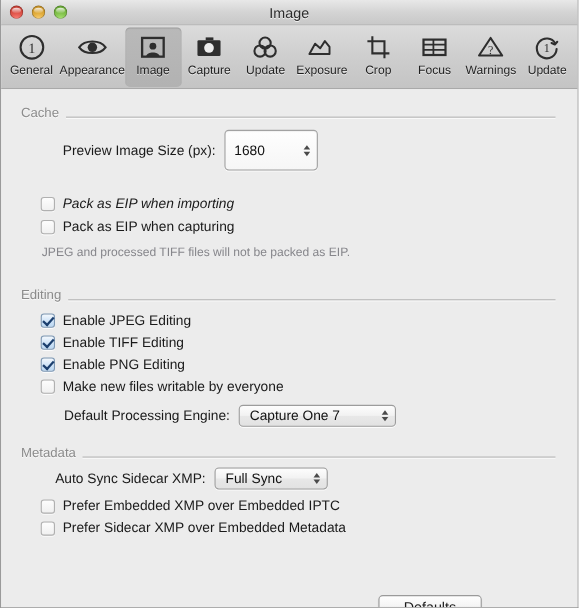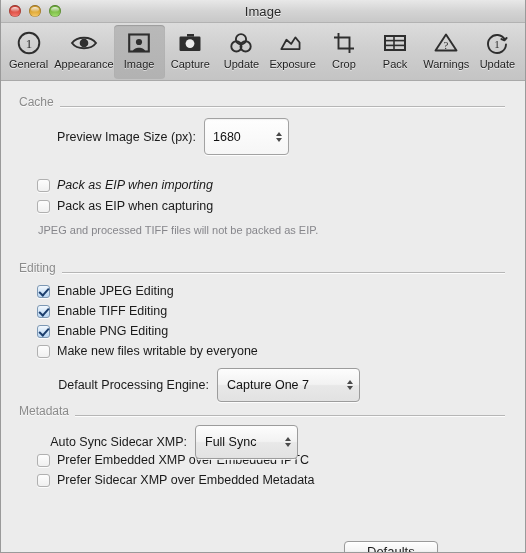--- a/index.html
+++ b/index.html
@@ -230,21 +230,21 @@
     border-left: 3.5px solid transparent;
     border-right: 3.5px solid transparent;
   }
   .arrows .up   { border-bottom: 4px solid #4a4a4a; }
   .arrows .down { border-top: 4px solid #4a4a4a; }
 
   
   .popup {
     display: inline-flex;
     align-items: center;
-    height: 34px;
+    height: 20px;
     box-sizing: border-box;
     background: linear-gradient(to bottom, #fdfdfd 0%, #f2f2f2 48%, #e8e8e8 52%, #e2e2e2 100%);
     border: 1px solid #9c9c9c;
     border-radius: 4px;
     box-shadow: 0 1px 0 rgba(255,255,255,0.85);
     padding: 0 6px 0 9px;
     cursor: default;
   }
   .popup .pv {
     font-size: 12.5px;
@@ -361,21 +361,21 @@
 
     <div class="tb-item">
       <div class="tb-icon">
         <svg width="28" height="26" viewBox="0 0 28 26">
           <rect x="4" y="6" width="20" height="14" fill="none" stroke="#2e2e2e" stroke-width="2"></rect>
           <line x1="4" y1="10.6" x2="24" y2="10.6" stroke="#2e2e2e" stroke-width="1.6"></line>
           <line x1="4" y1="15.4" x2="24" y2="15.4" stroke="#2e2e2e" stroke-width="1.6"></line>
           <line x1="13" y1="6" x2="13" y2="20" stroke="#2e2e2e" stroke-width="1.6"></line>
         </svg>
       </div>
-      <div class="tb-label">Pack</div>
+      <div class="tb-label">Focus</div>
     </div>
 
     <div class="tb-item">
       <div class="tb-icon">
         <svg width="28" height="26" viewBox="0 0 28 26">
           <path d="M14 4.5 L24.5 20.5 L3.5 20.5 Z" fill="none" stroke="#2e2e2e" stroke-width="1.9" stroke-linejoin="round"></path>
           <text x="14" y="19" font-family="Liberation Serif, serif" font-size="11" fill="#2e2e2e" text-anchor="middle">?</text>
         </svg>
       </div>
       <div class="tb-label">Warnings</div>

